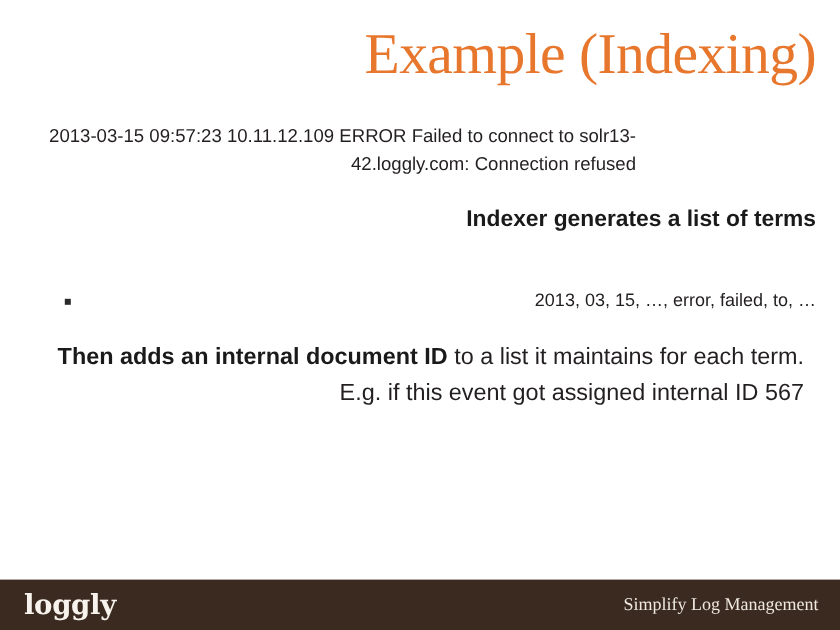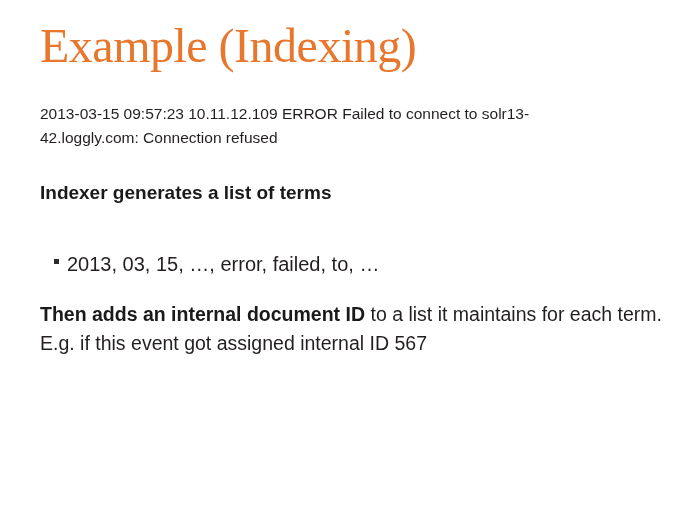--- a/index.html
+++ b/index.html
@@ -12,20 +12,21 @@
     background: #ffffff;
     font-family: "Liberation Sans", sans-serif;
     overflow: hidden;
   }
   .slide {
     position: relative;
     width: 700px;
     height: 525px;
     background: #ffffff;
     box-sizing: border-box;
+    text-align: right;
   }
   .content {
     position: absolute;
     left: 40px;
     top: 0;
     right: 20px;
   }
   .slide-title {
     color: #E8772E;
     font-family: "Liberation Serif", serif;
@@ -38,21 +39,21 @@
     white-space: nowrap;
   }
   .log-line {
     margin-top: 32px;
     font-size: 15.5px;
     line-height: 1.52;
     color: #231f20;
     max-width: 490px;
   }
   .lead {
-    margin-top: 32px;
+    margin-top: 22px;
     font-size: 19px;
     font-weight: bold;
     color: #1a1a1a;
     line-height: 1.3;
   }
   .para {
     margin-top: 22px;
     font-size: 19.5px;
     color: #231f20;
     line-height: 1.52;
@@ -70,21 +71,21 @@
   }
   ul.bullets.first {
     margin-top: 11px;
   }
   ul.bullets.terms {
     margin-top: 17px;
   }
   ul.bullets li {
     position: relative;
     padding-left: 27px;
-    font-size: 20px;
+    font-size: 15px;
     color: #231f20;
     line-height: 1.35;
     margin-top: 45px;
   }
   ul.bullets.terms li {
     margin-bottom: 19px;
   }
   ul.bullets li .sq {
     position: absolute;
     left: 14px;
@@ -146,14 +147,18 @@
       </li>
     </ul>
 
     <div class="para">
       <b>Then adds an internal document ID</b><span> to a list it maintains for each term. E.g. if this event got assigned internal ID 567</span>
     </div>
 
 
   </div>
 
+  <div class="footer">
+    <div class="logo">loggly</div>
+    <div class="tagline">Simplify Log Management</div>
+  </div>
 
 </div>
 
 </body></html>

